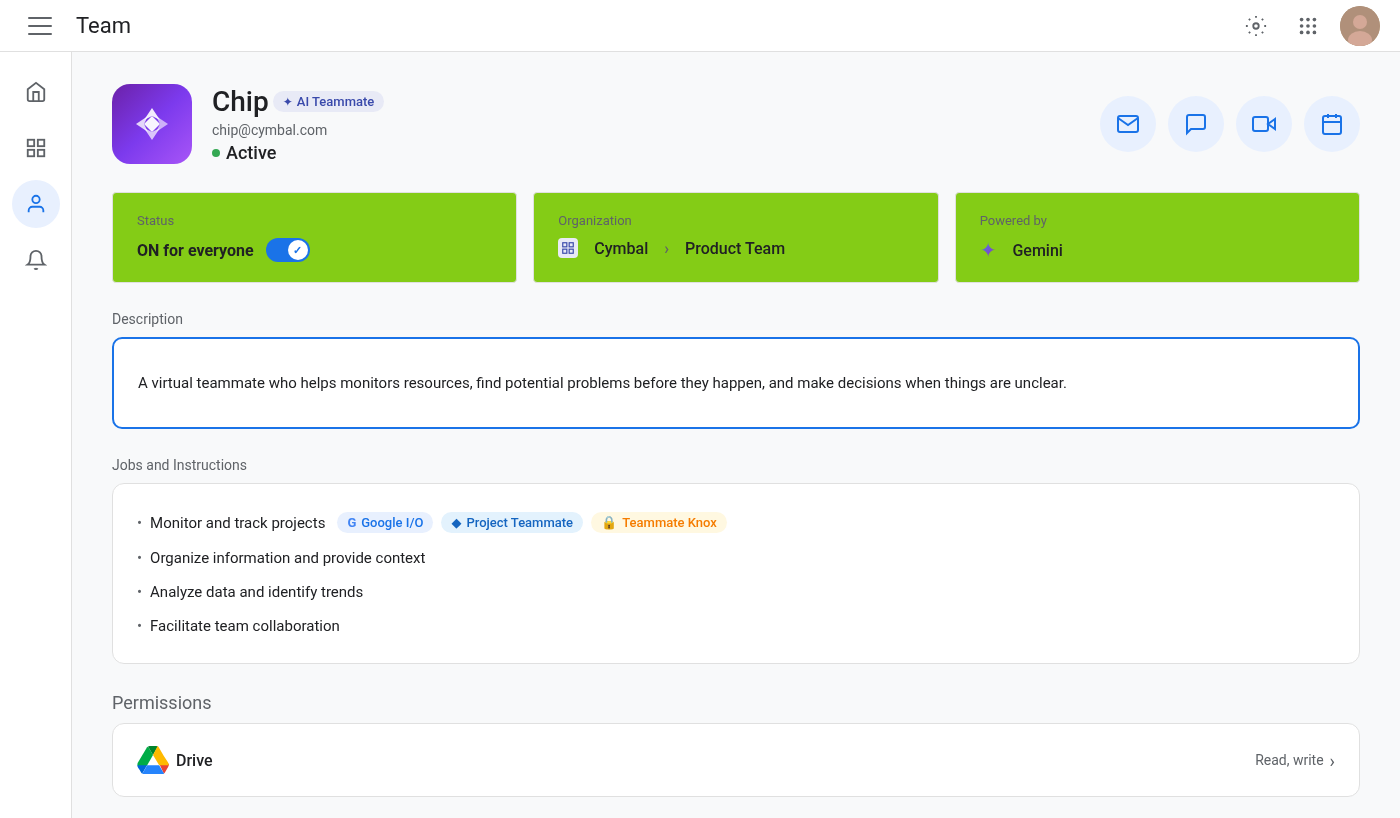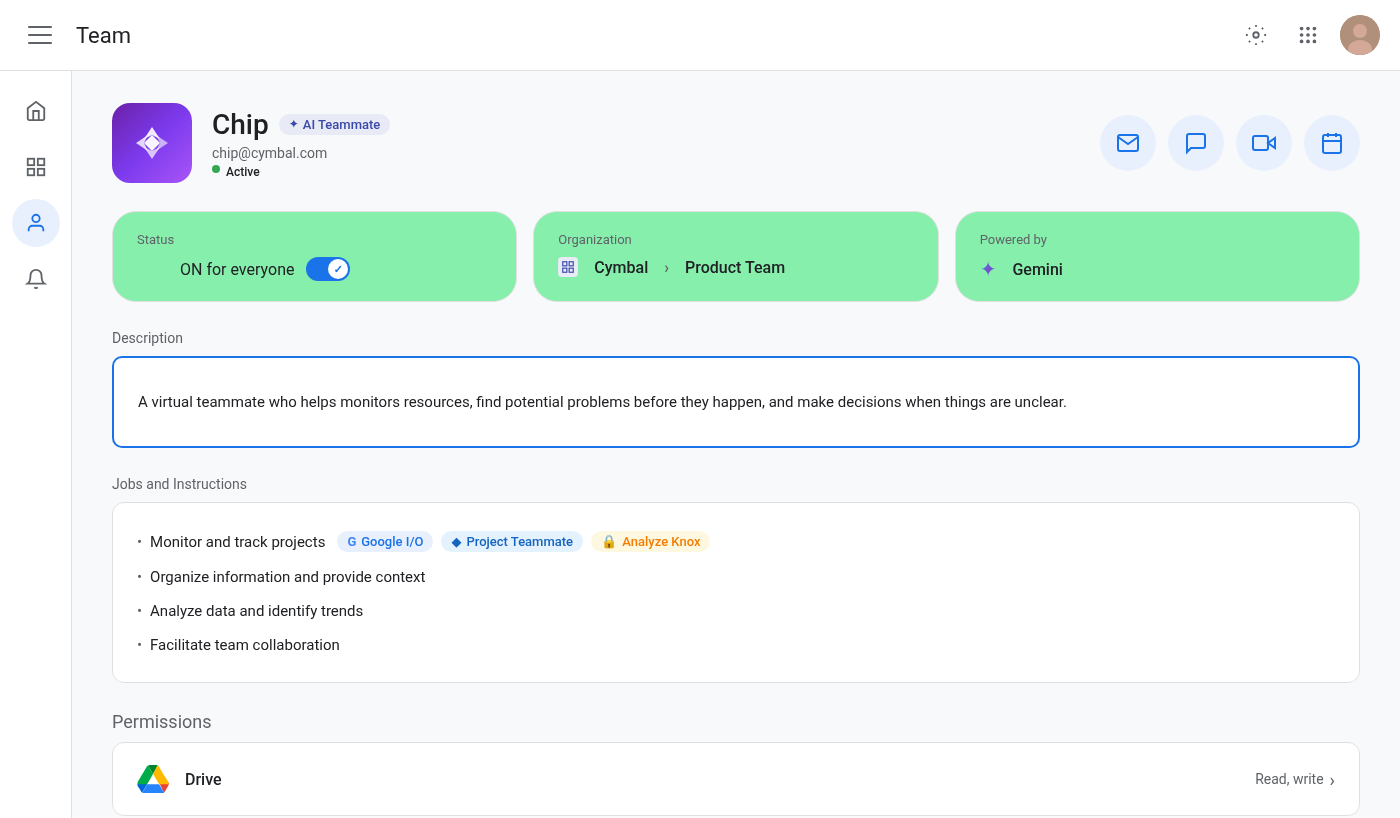--- a/index.html
+++ b/index.html
@@ -13,21 +13,21 @@
       width: 1400px;
       overflow: hidden;
     }
 
     
     .topbar {
       display: flex;
       align-items: center;
       justify-content: space-between;
       padding: 0 20px;
-      height: 71px;
+      height: 52px;
       background: #fff;
       border-bottom: 1px solid #e0e0e0;
       flex-shrink: 0;
     }
     .topbar-left {
       display: flex;
       align-items: center;
       gap: 16px;
     }
     .hamburger-icon {
@@ -150,21 +150,21 @@
       justify-content: center;
     }
     .profile-avatar svg {
       width: 44px;
       height: 44px;
     }
     .profile-info { display: flex; flex-direction: column; gap: 4px; }
     .profile-name-row {
       display: flex;
       align-items: center;
-      gap: 10px;
+      gap: 4px;
     }
     .profile-name {
       font-size: 28px;
       font-weight: 500;
       color: #202124;
     }
     .ai-badge {
       display: flex;
       align-items: center;
       gap: 4px;
@@ -172,22 +172,23 @@
       color: #3949ab;
       border-radius: 16px;
       padding: 3px 10px;
       font-size: 13px;
       font-weight: 500;
     }
     .ai-badge-star { font-size: 12px; }
     .profile-email { font-size: 14px; color: #5f6368; }
     .profile-status {
       display: flex;
+      align-items: center;
       gap: 6px;
-      font-size: 12px;
+      font-size: 18px;
       color: #202124;
       font-weight: 500;
     }
     .status-dot {
       width: 8px;
       height: 8px;
       border-radius: 50%;
       background: #34a853;
     }
 
@@ -211,23 +212,23 @@
     }
 
     
     .info-cards {
       display: flex;
       gap: 16px;
       margin-bottom: 28px;
     }
     .info-card {
       flex: 1;
-      background: #86efac;
+      background: #84cc16;
       border: 1px solid #e0e0e0;
-      border-radius: 24px;
+      border-radius: 4px;
       padding: 20px 24px;
     }
     .info-card-label {
       font-size: 13px;
       color: #5f6368;
       margin-bottom: 10px;
     }
     .info-card-value {
       display: flex;
       align-items: center;
@@ -360,21 +361,21 @@
       border: 1px solid #e0e0e0;
       border-radius: 12px;
       padding: 20px 24px;
       display: flex;
       align-items: center;
       justify-content: space-between;
     }
     .permission-left {
       display: flex;
       align-items: center;
-      gap: 16px;
+      gap: 7px;
       font-size: 16px;
       font-weight: 500;
       color: #202124;
     }
     .drive-icon {
       width: 32px;
       height: 32px;
       display: flex;
       align-items: center;
       justify-content: center;
@@ -526,21 +527,21 @@
           </svg>
         </button>
       </div>
     </div>
 
     <div class="info-cards">
 
       <div class="info-card">
         <div class="info-card-label">Status</div>
         <div class="toggle-container">
-          <span style="font-size:16px;font-weight:400;color:#202124;margin-left:43px;">ON for everyone</span>
+          <span style="font-size:16px;font-weight:700;color:#202124;">ON for everyone</span>
           <button class="toggle">
             <div class="toggle-thumb">
               <span class="toggle-check">✓</span>
             </div>
           </button>
         </div>
       </div>
 
       <div class="info-card">
         <div class="info-card-label">Organization</div>
@@ -584,21 +585,21 @@
             <div class="tag tag-google">
               <span style="font-weight:bold;font-size:13px;color:#4285f4;">G</span>
               <span>Google I/O</span>
             </div>
             <div class="tag tag-sapphire">
               <span style="color:#1565c0;">◆</span>
               <span>Project Teammate</span>
             </div>
             <div class="tag tag-knox">
               <span style="font-size:13px;">🔒</span>
-              <span>Analyze Knox</span>
+              <span>Teammate Knox</span>
             </div>
           </div>
         </div>
 
         <div class="job-item">
           <span style="color:#5f6368;">•</span>
           <span>Organize information and provide context</span>
         </div>
 
         <div class="job-item">

